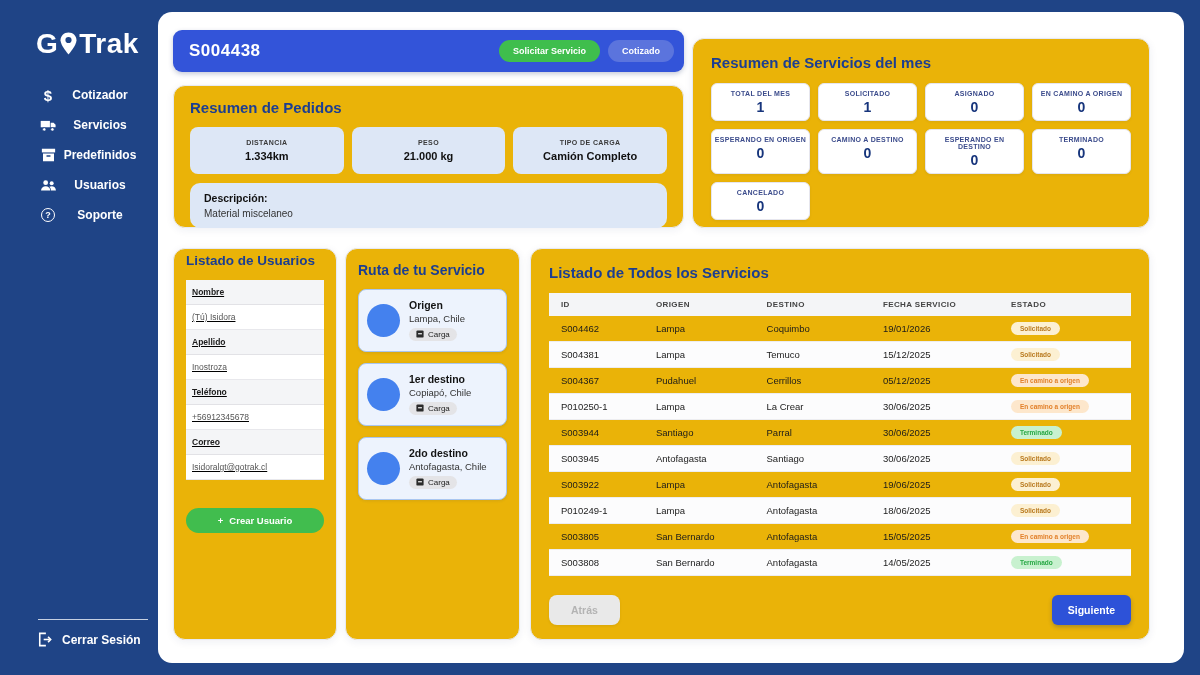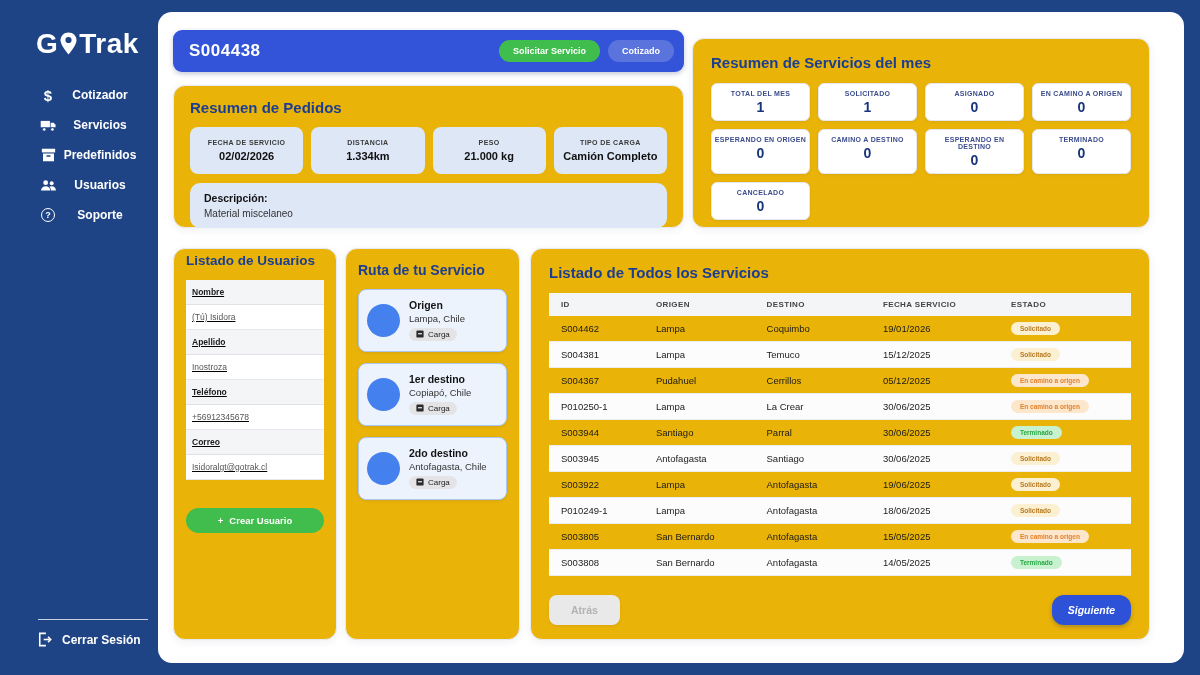--- a/index.html
+++ b/index.html
@@ -74,21 +74,21 @@
   .svc-table td { font-size:9.5px; color:#1b1b1b; padding:6px 8px; border-bottom:1px solid #ededf0; }
   .svc-table th:first-child, .svc-table td:first-child { padding-left:12px; }
   .svc-table tr:nth-child(even) td { background:#fcfcfd; }
   .col-id{width:17%} .col-or{width:19%} .col-de{width:20%} .col-fe{width:22%} .col-es{width:22%}
   .badge { display:inline-block; border-radius:8px; font-size:6.5px; font-weight:bold; padding:3px 9px; }
   .badge[data-status="solicitado"] { background:#fcf0d2; color:#b97a1f; }
   .badge[data-status="en-camino"] { background:#fde7cc; color:#e2802a; }
   .badge[data-status="terminado"] { background:#c8f1cf; color:#27a844; }
   .pager { position:absolute; left:18px; right:18px; bottom:14px; display:flex; justify-content:space-between; align-items:center; }
   .btn-back { background:#e9e9e9; color:#b3b3b3; border:none; border-radius:8px; font-family:inherit; font-size:10.5px; font-weight:bold; padding:9px 22px; cursor:pointer; box-shadow:0 1px 3px rgba(0,0,0,0.08); }
-  .btn-next { background:#2d52d8; color:#fff; border:none; border-radius:12px; font-family:inherit; font-size:10.5px; font-weight:bold; padding:9px 16px; cursor:pointer; box-shadow:0 2px 4px rgba(25,45,105,0.3);font-style:italic; }
+  .btn-next { background:#2d52d8; color:#fff; border:none; border-radius:6px; font-family:inherit; font-size:10.5px; font-weight:bold; padding:9px 16px; cursor:pointer; box-shadow:0 2px 4px rgba(25,45,105,0.3); }
 
   svg { display:block; }
 </style>
 </head>
 <body>
 
 <div class="screen">
 
   <div class="sidebar">
     <div class="logo">
@@ -167,24 +167,20 @@
     <div class="topbar">
       <span class="sid">S004438</span>
       <button class="pill-btn btn-green">Solicitar Servicio</button>
       <button class="pill-btn btn-lblue">Cotizado</button>
     </div>
 
     <div class="card pedidos">
       <div class="card-title">Resumen de Pedidos</div>
       <div class="ped-fields">
         <div class="ped-box">
-          <div class="plbl">FECHA DE SERVICIO</div>
-          <div class="pval">02/02/2026</div>
-        </div>
-        <div class="ped-box">
           <div class="plbl">DISTANCIA</div>
           <div class="pval">1.334km</div>
         </div>
         <div class="ped-box">
           <div class="plbl">PESO</div>
           <div class="pval">21.000 kg</div>
         </div>
         <div class="ped-box">
           <div class="plbl">TIPO DE CARGA</div>
           <div class="pval">Camión Completo</div>

